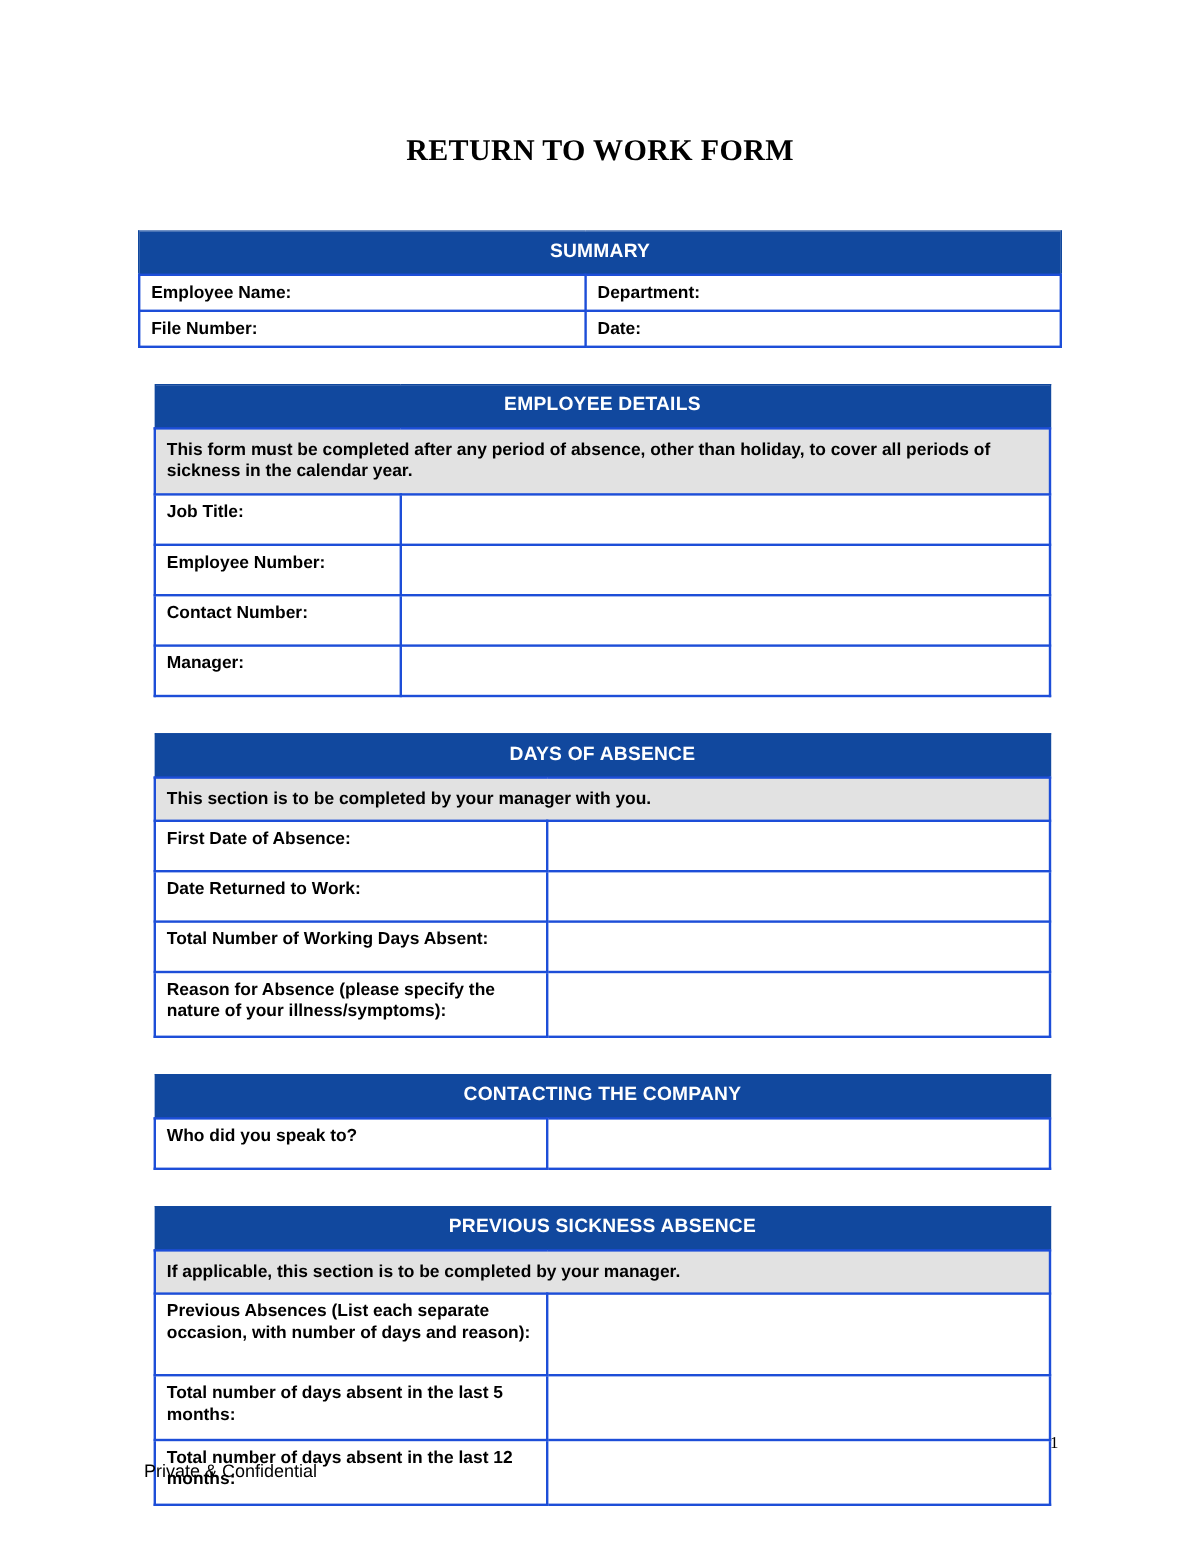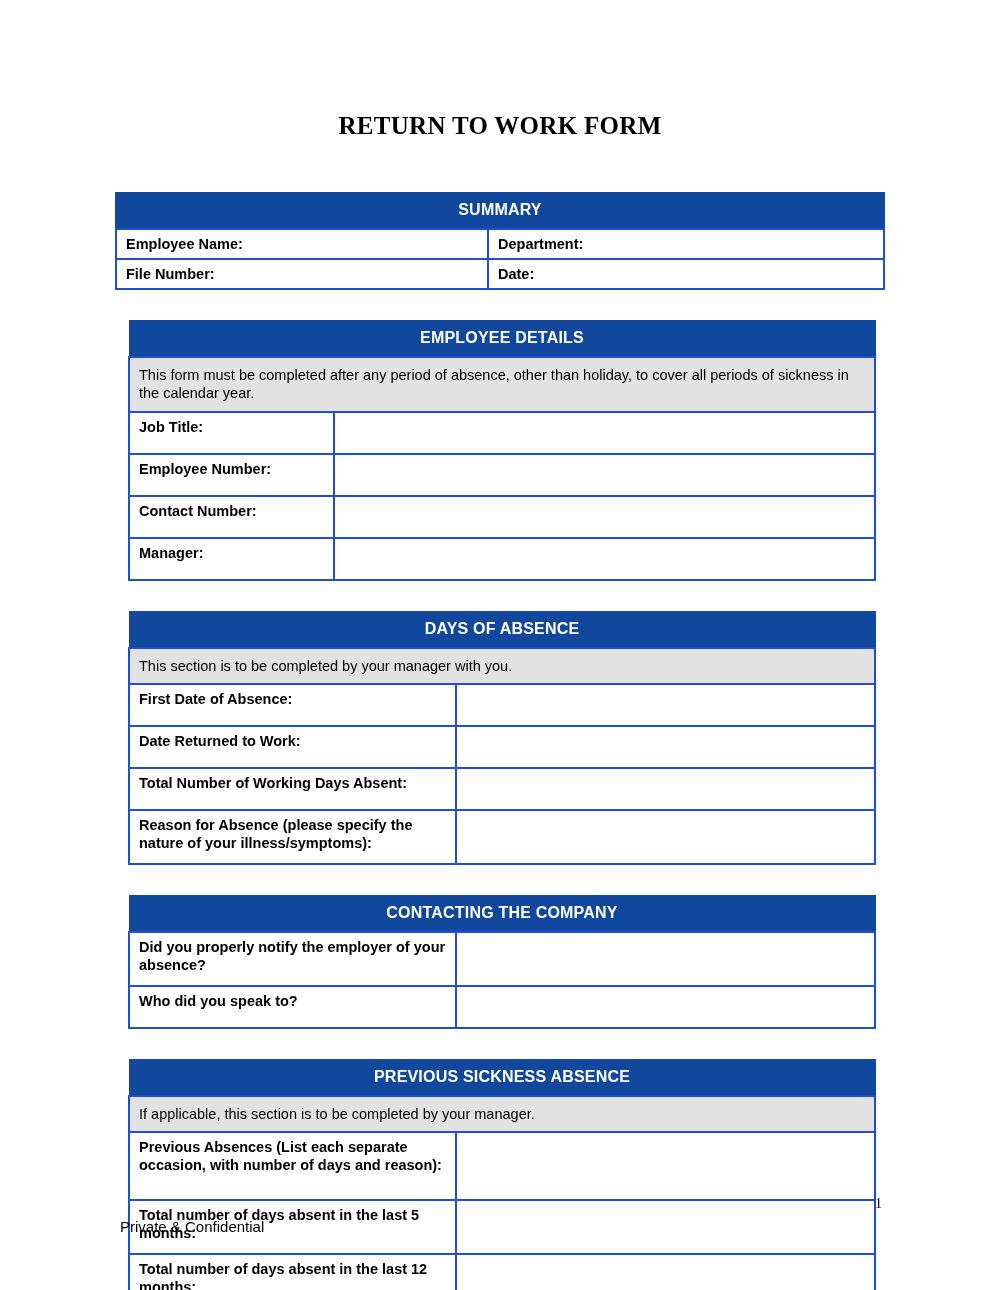--- a/index.html
+++ b/index.html
@@ -48,21 +48,21 @@
     color: #ffffff;
     font-weight: bold;
     font-size: 16px;
     text-align: center;
     letter-spacing: 0.2px;
     padding: 7px 6px 8px 6px;
     border: 1px solid #11489E;
   }
   .note td {
     background: #e2e2e2;
-    font-weight: normal;
+    font-weight: bold;
     font-size: 14.5px;
     padding: 8px 9px;
   }
   .label {
     font-weight: bold;
   }
   .value {
     background: #ffffff;
   }
 
@@ -197,24 +197,20 @@
 
   <table class="block tbl-wide contact sec-gap">
     <colgroup>
         <col class="c1">
         <col class="c2">
       </colgroup>
     <tbody>
         <tr class="section-head">
       <td colspan="2">CONTACTING THE COMPANY</td>
     </tr>
-    <tr class="row-xtall">
-      <td class="label">Did you properly notify the employer of your absence?</td>
-      <td class="value"></td>
-    </tr>
     <tr class="row-tall">
       <td class="label">Who did you speak to?</td>
       <td class="value"></td>
     </tr>
   </tbody>
     </table>
 
   <table class="block tbl-wide prev sec-gap">
     <colgroup>
         <col class="c1">

